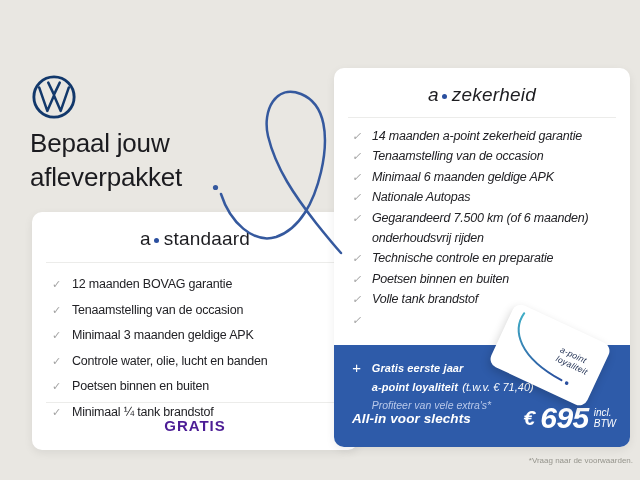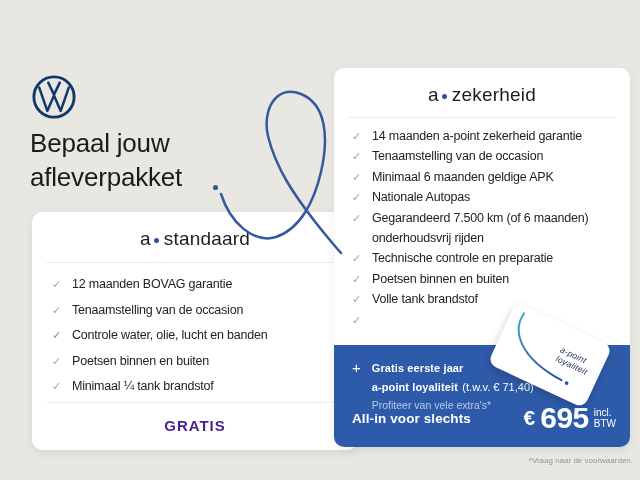--- a/index.html
+++ b/index.html
@@ -12,21 +12,21 @@
   .heading { position:absolute; left:30px; top:126px; font-size:26px; line-height:34px;
              font-weight:500; color:#1b1b1f; letter-spacing:-0.2px; }
 
   
   .swirl { position:absolute; left:0; top:0; width:640px; height:480px; z-index:6; pointer-events:none; }
 
   
   .card { position:absolute; background:#fff; border-radius:10px;
           box-shadow:0 3px 10px rgba(0,0,0,0.07); }
   .card-standard { left:32px; top:212px; width:326px; height:238px; }
-  .card-zekerheid { left:334px; top:68px; width:296px; height:379px; }
+  .card-zekerheid { left:334px; top:68px; width:296px; height:379px;font-style:italic; }
 
   .card-title { text-align:center; font-size:19px; font-weight:500; color:#1d1d21;
                 padding-top:16px; letter-spacing:0.2px; }
   .apoint-dot { display:inline-block; width:5px; height:5px; border-radius:50%;
                 background:#2a4f9f; margin:0 5px 2px 3px; }
   .divider { height:1px; background:#ececea; margin:0 14px; }
   .card-standard .divider-top { margin-top:12px; }
   .card-zekerheid .divider-top { margin-top:11px; }
 
   ul.features { list-style:none; }
@@ -88,21 +88,21 @@
   </div>
 
   <div class="card card-standard">
     <div class="card-title">
       <span>a</span><span class="apoint-dot"></span><span>standaard</span>
     </div>
     <div class="divider divider-top"></div>
     <ul class="features">
       <li><span class="check">✓</span><span>12 maanden BOVAG garantie</span></li>
       <li><span class="check">✓</span><span>Tenaamstelling van de occasion</span></li>
-      <li><span class="check">✓</span></li>
+      <li><span class="check">✓</span><span>Minimaal 3 maanden geldige APK</span></li>
       <li><span class="check">✓</span><span>Controle water, olie, lucht en banden</span></li>
       <li><span class="check">✓</span><span>Poetsen binnen en buiten</span></li>
       <li><span class="check">✓</span><span>Minimaal ¼ tank brandstof</span></li>
     </ul>
     <div class="gratis-divider"></div>
     <div class="gratis">GRATIS</div>
   </div>
 
   <div class="card card-zekerheid">
     <div class="card-title">

